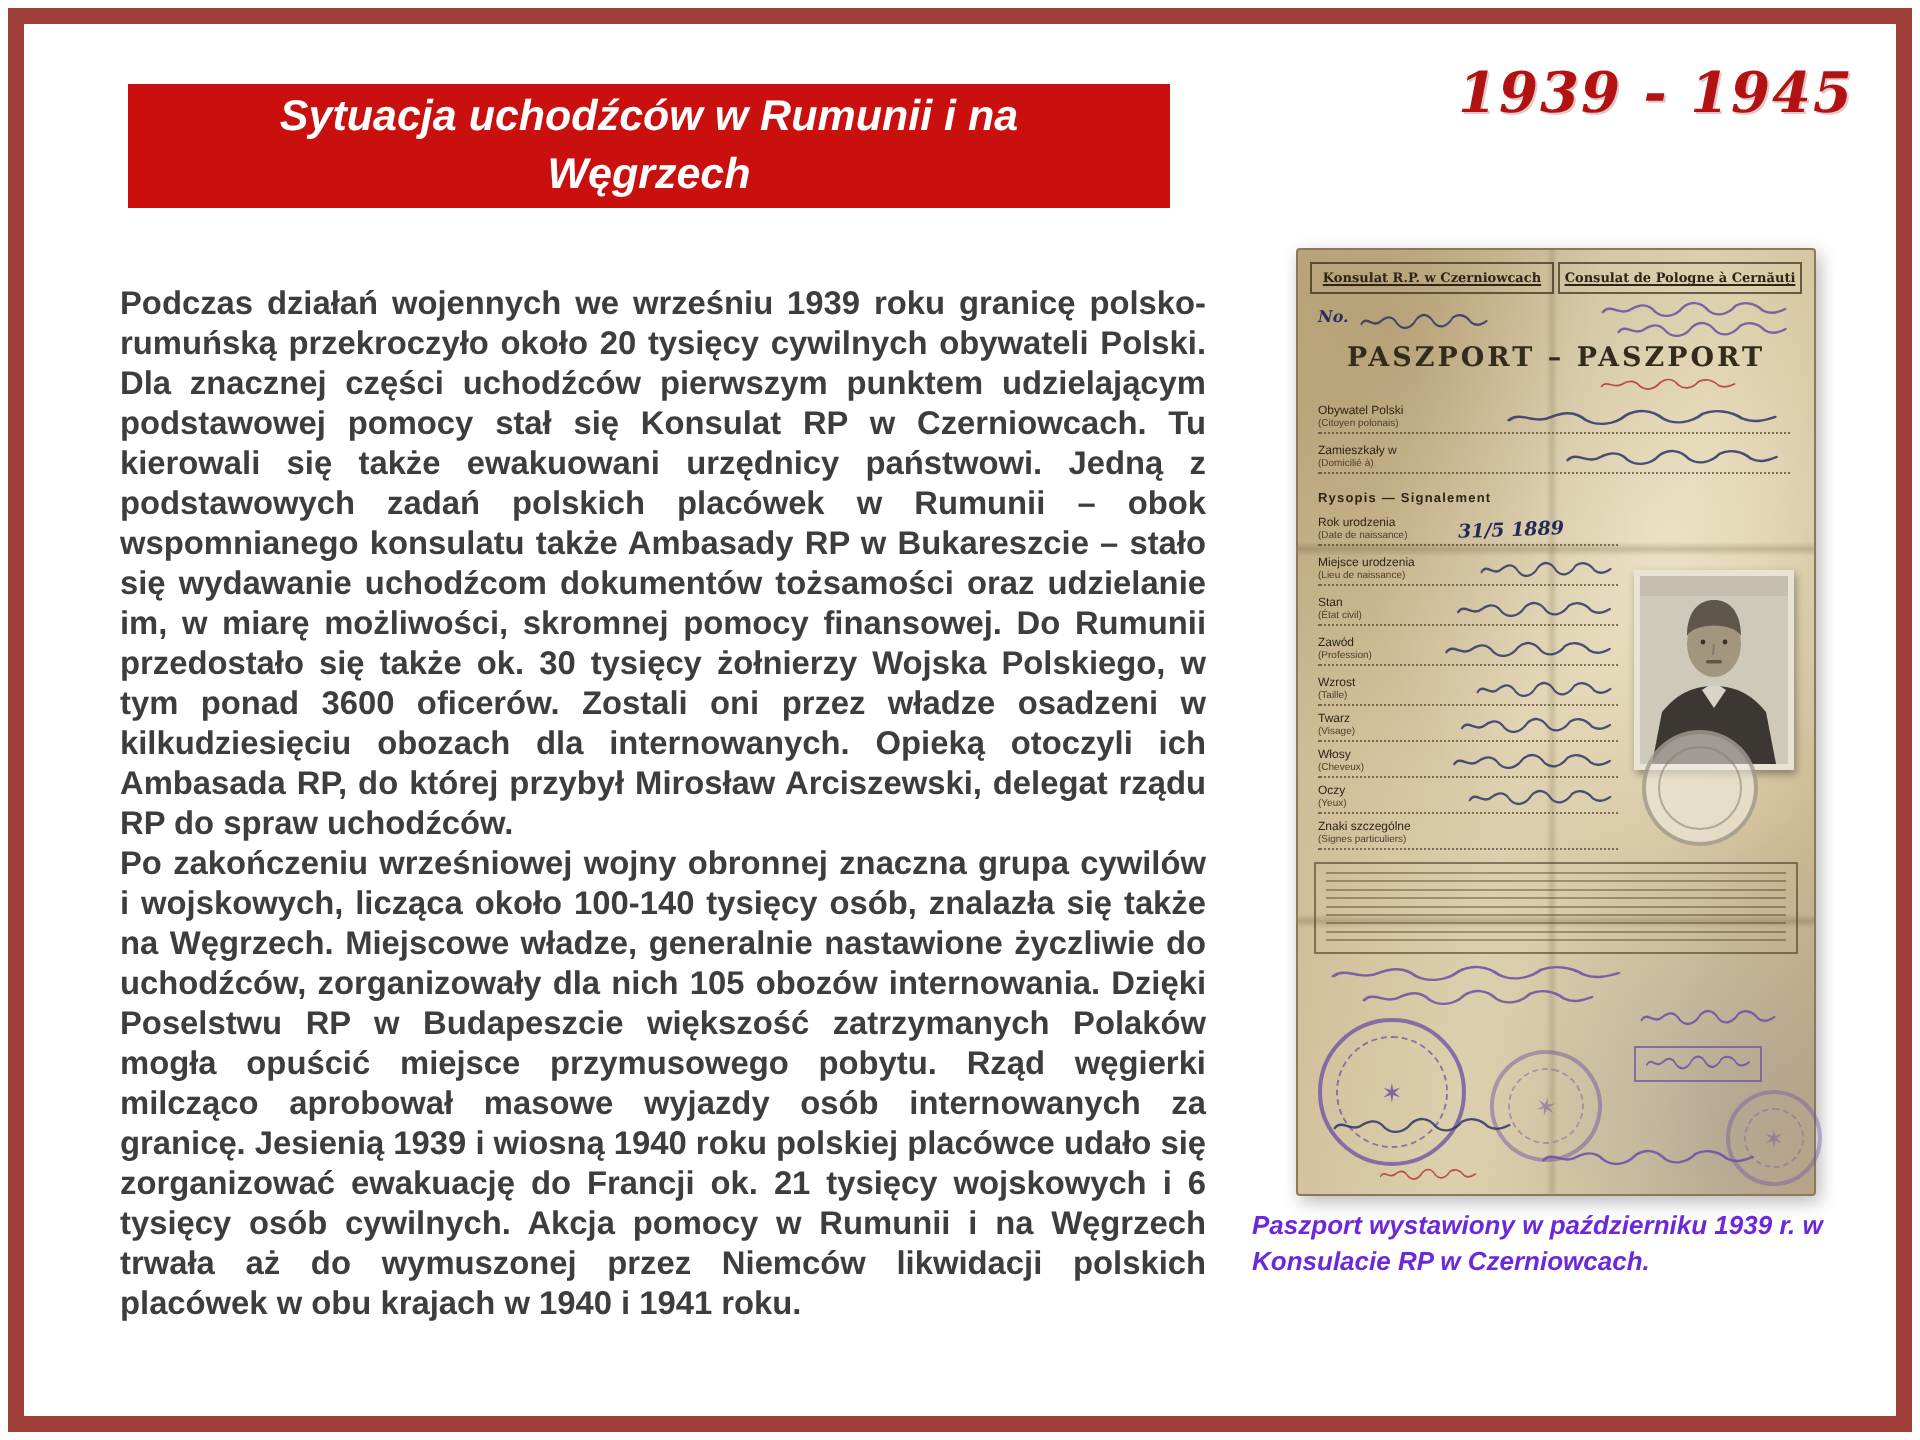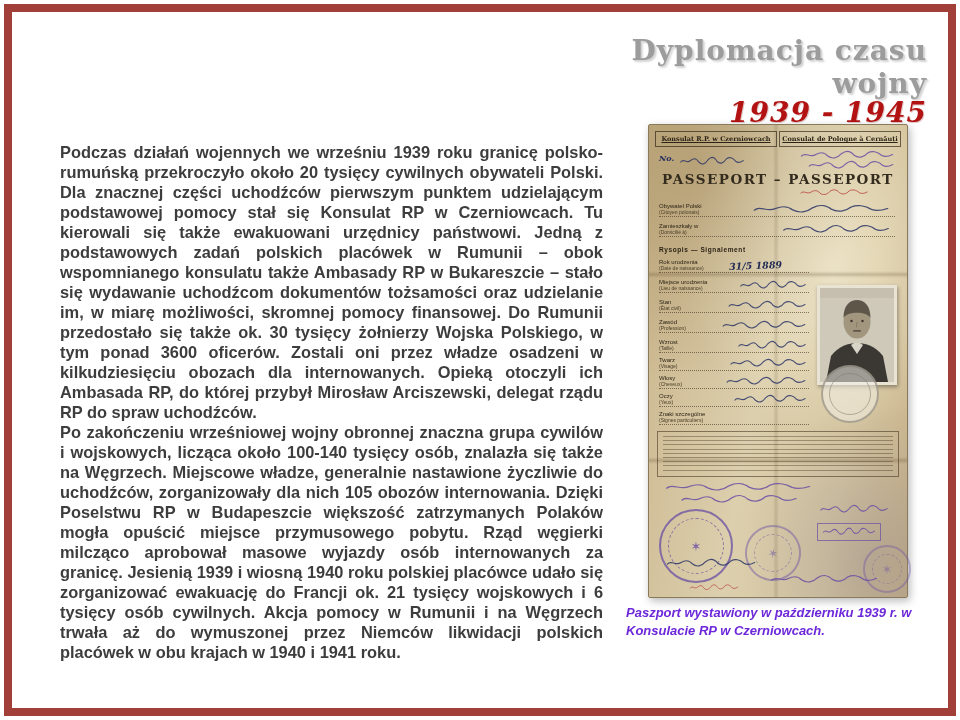--- a/index.html
+++ b/index.html
@@ -68,23 +68,28 @@
   .seal{position:absolute;border:2px solid rgba(130,125,112,.6);border-radius:50%;background:rgba(242,239,229,.55);}
   .seal::before{content:"";position:absolute;inset:6px;border:1px solid rgba(130,125,112,.55);border-radius:50%;}
   .boxstamp{position:absolute;border:1px solid rgba(106,79,165,.7);}
 </style>
 </head>
 <body>
 
 <div class="slide">
   <div class="frame"></div>
 
+  <div class="banner">
+    <div>
+      <span>Sytuacja uchodźców w Rumunii i na</span><br>
+      <span>Węgrzech</span>
+    </div>
+  </div>
 
   <div class="series">
-    <div class="l1">Dyplomacja czasu wojny</div>
     <div class="l2">1939 - 1945</div>
   </div>
 
   <div class="bodytext">
     <p>Podczas działań wojennych we wrześniu 1939 roku granicę polsko-rumuńską przekroczyło około 20 tysięcy cywilnych obywateli Polski. Dla znacznej części uchodźców pierwszym punktem udzielającym podstawowej pomocy stał się Konsulat RP w Czerniowcach. Tu kierowali się także ewakuowani urzędnicy państwowi. Jedną z podstawowych zadań polskich placówek w Rumunii – obok wspomnianego konsulatu także Ambasady RP w Bukareszcie – stało się wydawanie uchodźcom dokumentów tożsamości oraz udzielanie im, w miarę możliwości, skromnej pomocy finansowej. Do Rumunii przedostało się także ok. 30 tysięcy żołnierzy Wojska Polskiego, w tym ponad 3600 oficerów. Zostali oni przez władze osadzeni w kilkudziesięciu obozach dla internowanych. Opieką otoczyli ich Ambasada RP, do której przybył Mirosław Arciszewski, delegat rządu RP do spraw uchodźców.</p>
     <p>Po zakończeniu wrześniowej wojny obronnej znaczna grupa cywilów i wojskowych, licząca około 100-140 tysięcy osób, znalazła się także na Węgrzech. Miejscowe władze, generalnie nastawione życzliwie do uchodźców, zorganizowały dla nich 105 obozów internowania. Dzięki Poselstwu RP w Budapeszcie większość zatrzymanych Polaków mogła opuścić miejsce przymusowego pobytu. Rząd węgierki milcząco aprobował masowe wyjazdy osób internowanych za granicę. Jesienią 1939 i wiosną 1940 roku polskiej placówce udało się zorganizować ewakuację do Francji ok. 21 tysięcy wojskowych i 6 tysięcy osób cywilnych. Akcja pomocy w Rumunii i na Węgrzech trwała aż do wymuszonej przez Niemców likwidacji polskich placówek w obu krajach w 1940 i 1941 roku.</p>
   </div>
 
   <div class="passport">
     <div class="crease-h" style="top:146px"></div>
@@ -100,21 +105,21 @@
     <svg class="sq ink" style="top:30px;left:30px;width:66px" viewBox="0 0 120 14" preserveAspectRatio="none">
         <path d="M3 9C8 3 14 12 21 7C26 4 31 3 36 9C41 13 48 12 53 6C58 2 64 2 69 8C74 12 81 11 86 5C91 2 98 3 103 8C108 11 113 9 117 7"></path>
       </svg>
     <svg class="sq pur" style="top:24px;left:150px;width:96px" viewBox="0 0 120 14" preserveAspectRatio="none">
         <path d="M3 9C8 3 14 12 21 7C26 4 31 3 36 9C41 13 48 12 53 6C58 2 64 2 69 8C74 12 81 11 86 5C91 2 98 3 103 8C108 11 113 9 117 7"></path>
       </svg>
     <svg class="sq pur" style="top:34px;left:158px;width:88px" viewBox="0 0 120 14" preserveAspectRatio="none">
         <path d="M3 9C8 3 14 12 21 7C26 4 31 3 36 9C41 13 48 12 53 6C58 2 64 2 69 8C74 12 81 11 86 5C91 2 98 3 103 8C108 11 113 9 117 7"></path>
       </svg>
 
-    <div class="pp-title">PASSEPORT – PASSEPORT</div>
+    <div class="pp-title">PASZPORT – PASZPORT</div>
     <svg class="sq red-ink" style="top:63px;left:150px;width:70px;height:8px" viewBox="0 0 120 14" preserveAspectRatio="none">
         <path d="M3 9C8 3 14 12 21 7C26 4 31 3 36 9C41 13 48 12 53 6C58 2 64 2 69 8C74 12 81 11 86 5C91 2 98 3 103 8C108 11 113 9 117 7"></path>
       </svg>
 
     <div class="prow" style="top:74px;width:236px">
       <span class="plbl">
           <span class="pl">Obywatel Polski</span>
           <span class="fr">(Citoyen polonais)</span>
         </span>
       <svg class="sq ink" style="right:4px;bottom:2px;width:140px" viewBox="0 0 120 14" preserveAspectRatio="none">

